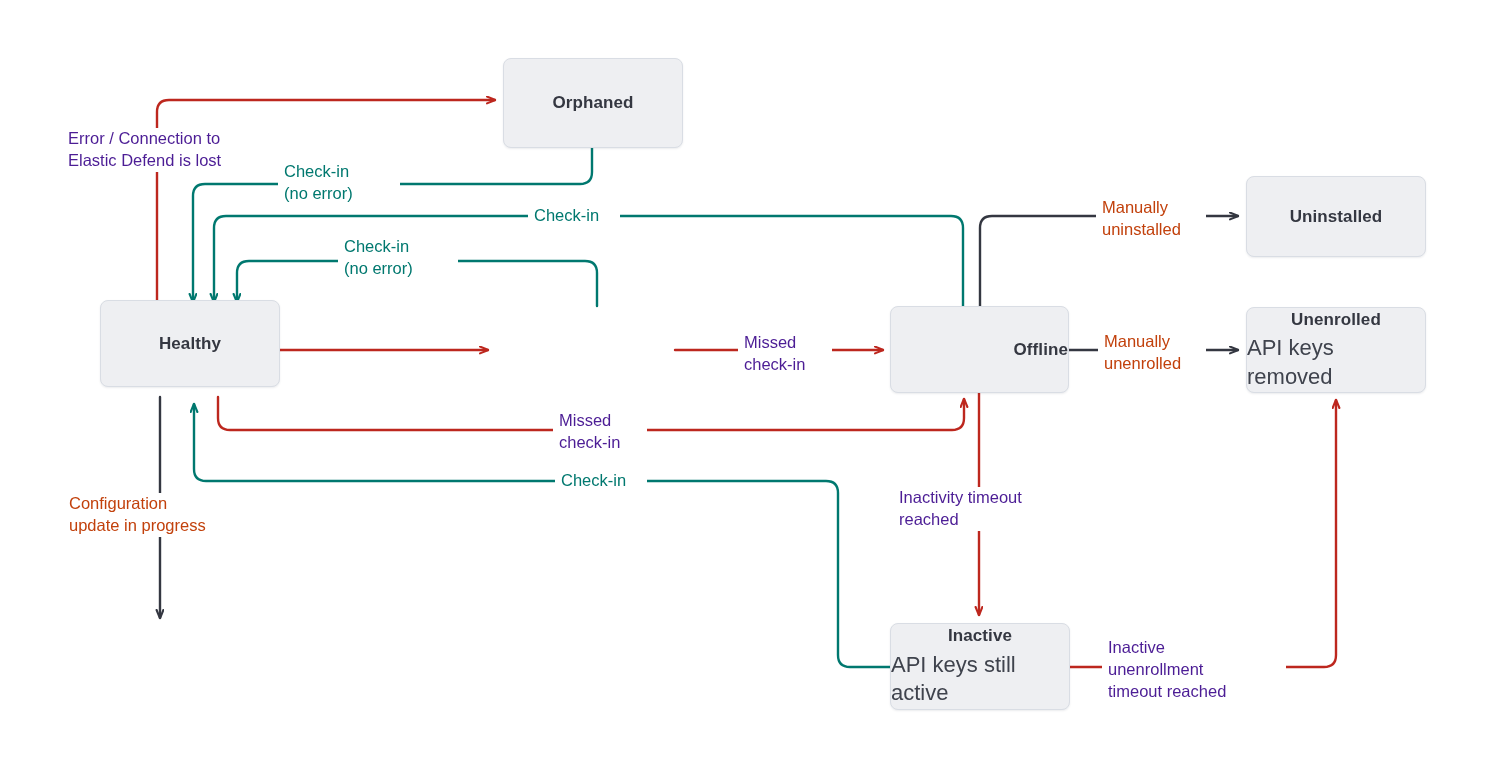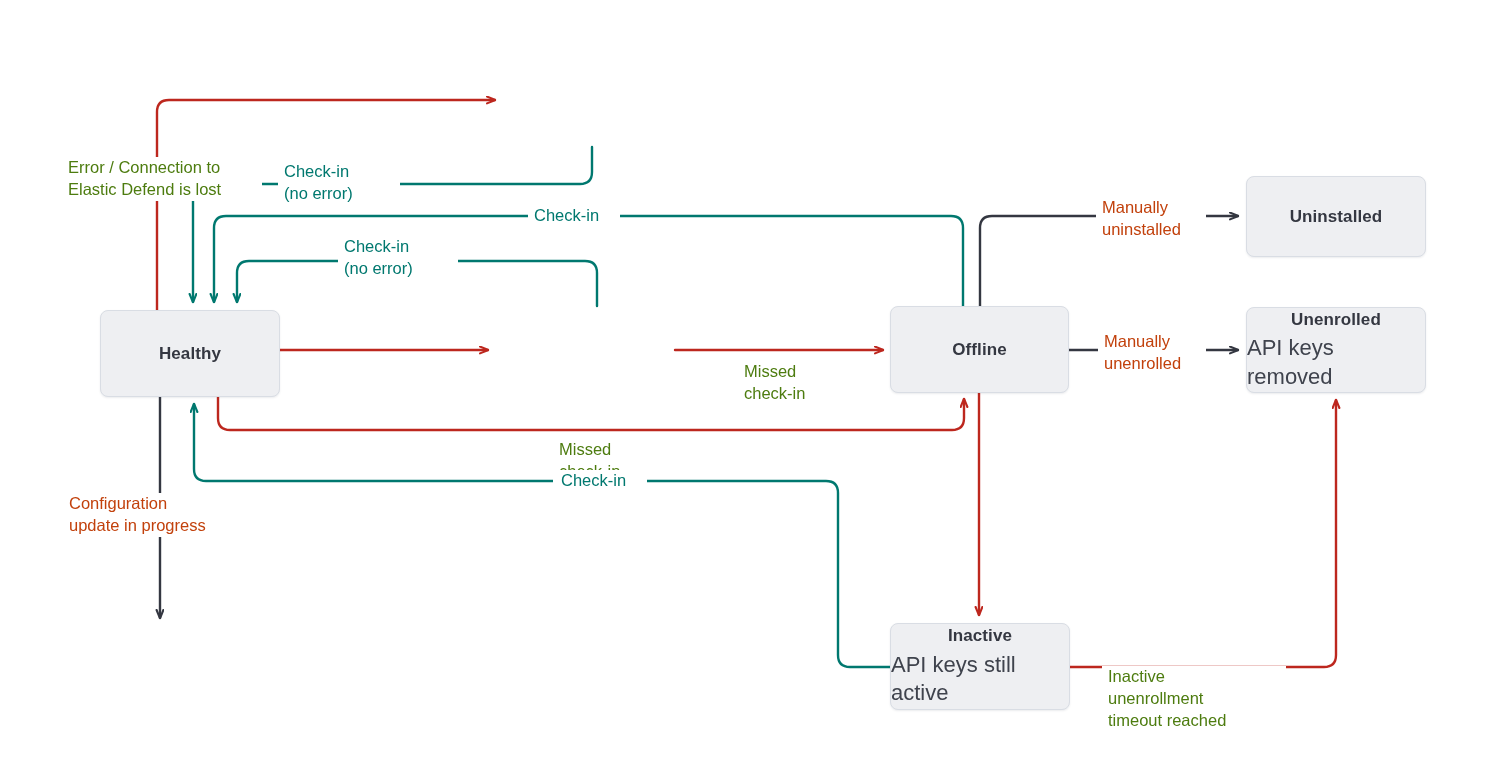--- a/index.html
+++ b/index.html
@@ -53,21 +53,21 @@
   .edge-label {
     position: absolute;
     font-size: 16.5px;
     line-height: 1.33;
     text-align: left;
     white-space: pre-line;
     background: #ffffff;
     padding: 0 6px;
     box-sizing: border-box;
   }
-  .lbl-red   { color: #4d7c0f; margin-top: 29px; }
+  .lbl-red   { color: #4c1d95; }
   .lbl-teal  { color: #00786F; }
   .lbl-dark  { color: #c2410c; }
   .lbl-left  { text-align: left; }
 </style>
 </head>
 <body>
 
 <div id="diagram-root">
 
   <svg class="layer" viewBox="0 0 1494 769" xmlns="http://www.w3.org/2000/svg">
@@ -106,27 +106,30 @@
       <path stroke="#BD271E" marker-end="url(#arw-red)" d="M979,392 L979,615"></path>
 
       <path stroke="#BD271E" marker-end="url(#arw-red)" d="M1070,667 L1324,667 Q1336,667 1336,655 L1336,400"></path>
 
       <path stroke="#00786F" marker-end="url(#arw-teal)" d="M890,667 L850,667 Q838,667 838,655 L838,493 Q838,481 826,481 L206,481 Q194,481 194,469 L194,404"></path>
 
       <path stroke="#343741" marker-end="url(#arw-dark)" d="M160,397 L160,618"></path>
     </g>
   </svg>
 
+  <div class="node" style="left:503px; top:58px; width:180px; height:90px;">
+    <div class="node-title">Orphaned</div>
+  </div>
 
-  <div class="node" style="left:100px; top:310px; width:180px; height:87px;">
+  <div class="node" style="left:100px; top:300px; width:180px; height:87px;">
     <div class="node-title">Healthy</div>
   </div>
 
 
-  <div class="node" style="left:890px; top:306px; width:179px; height:87px;">
+  <div class="node" style="left:890px; top:306px; width:179px; height:87px;align-items:flex-end;">
     <div class="node-title">Offline</div>
   </div>
 
   <div class="node" style="left:1246px; top:176px; width:180px; height:81px;">
     <div class="node-title">Uninstalled</div>
   </div>
 
   <div class="node" style="left:1246px; top:307px; width:180px; height:86px;">
     <div class="node-title">Unenrolled</div>
     <div class="node-sub">API keys removed</div>
@@ -155,20 +158,22 @@
 
   <div class="edge-label lbl-red" style="left:553px; top:410px; width:94px;">Missed
 check-in</div>
 
   <div class="edge-label lbl-dark" style="left:1096px; top:197px; width:110px;">Manually
 uninstalled</div>
 
   <div class="edge-label lbl-dark" style="left:1098px; top:331px; width:108px;">Manually
 unenrolled</div>
 
+  <div class="edge-label lbl-red" style="left:893px; top:487px; width:172px;">Inactivity timeout
+reached</div>
 
   <div class="edge-label lbl-red" style="left:1102px; top:637px; width:184px;">Inactive
 unenrollment
 timeout reached</div>
 
   <div class="edge-label lbl-teal" style="left:555px; top:470px; width:92px;">Check-in</div>
 
   <div class="edge-label lbl-dark" style="left:63px; top:493px; width:192px;">Configuration
 update in progress</div>
 

